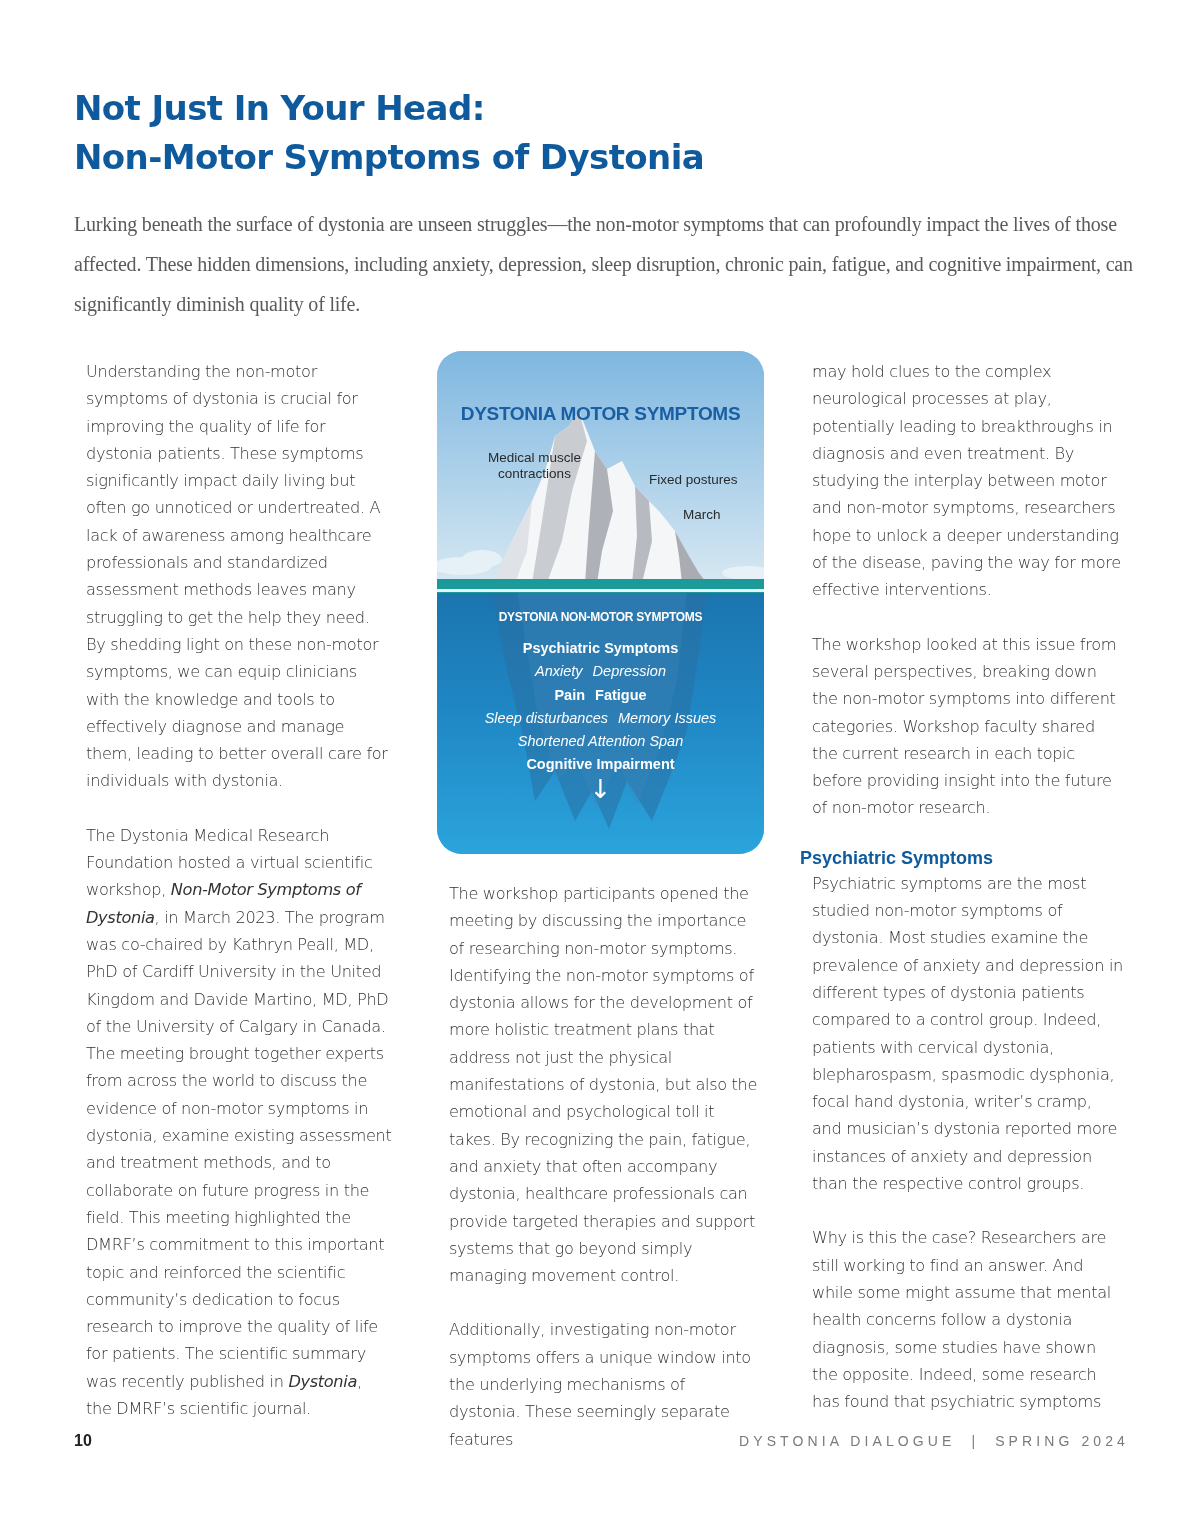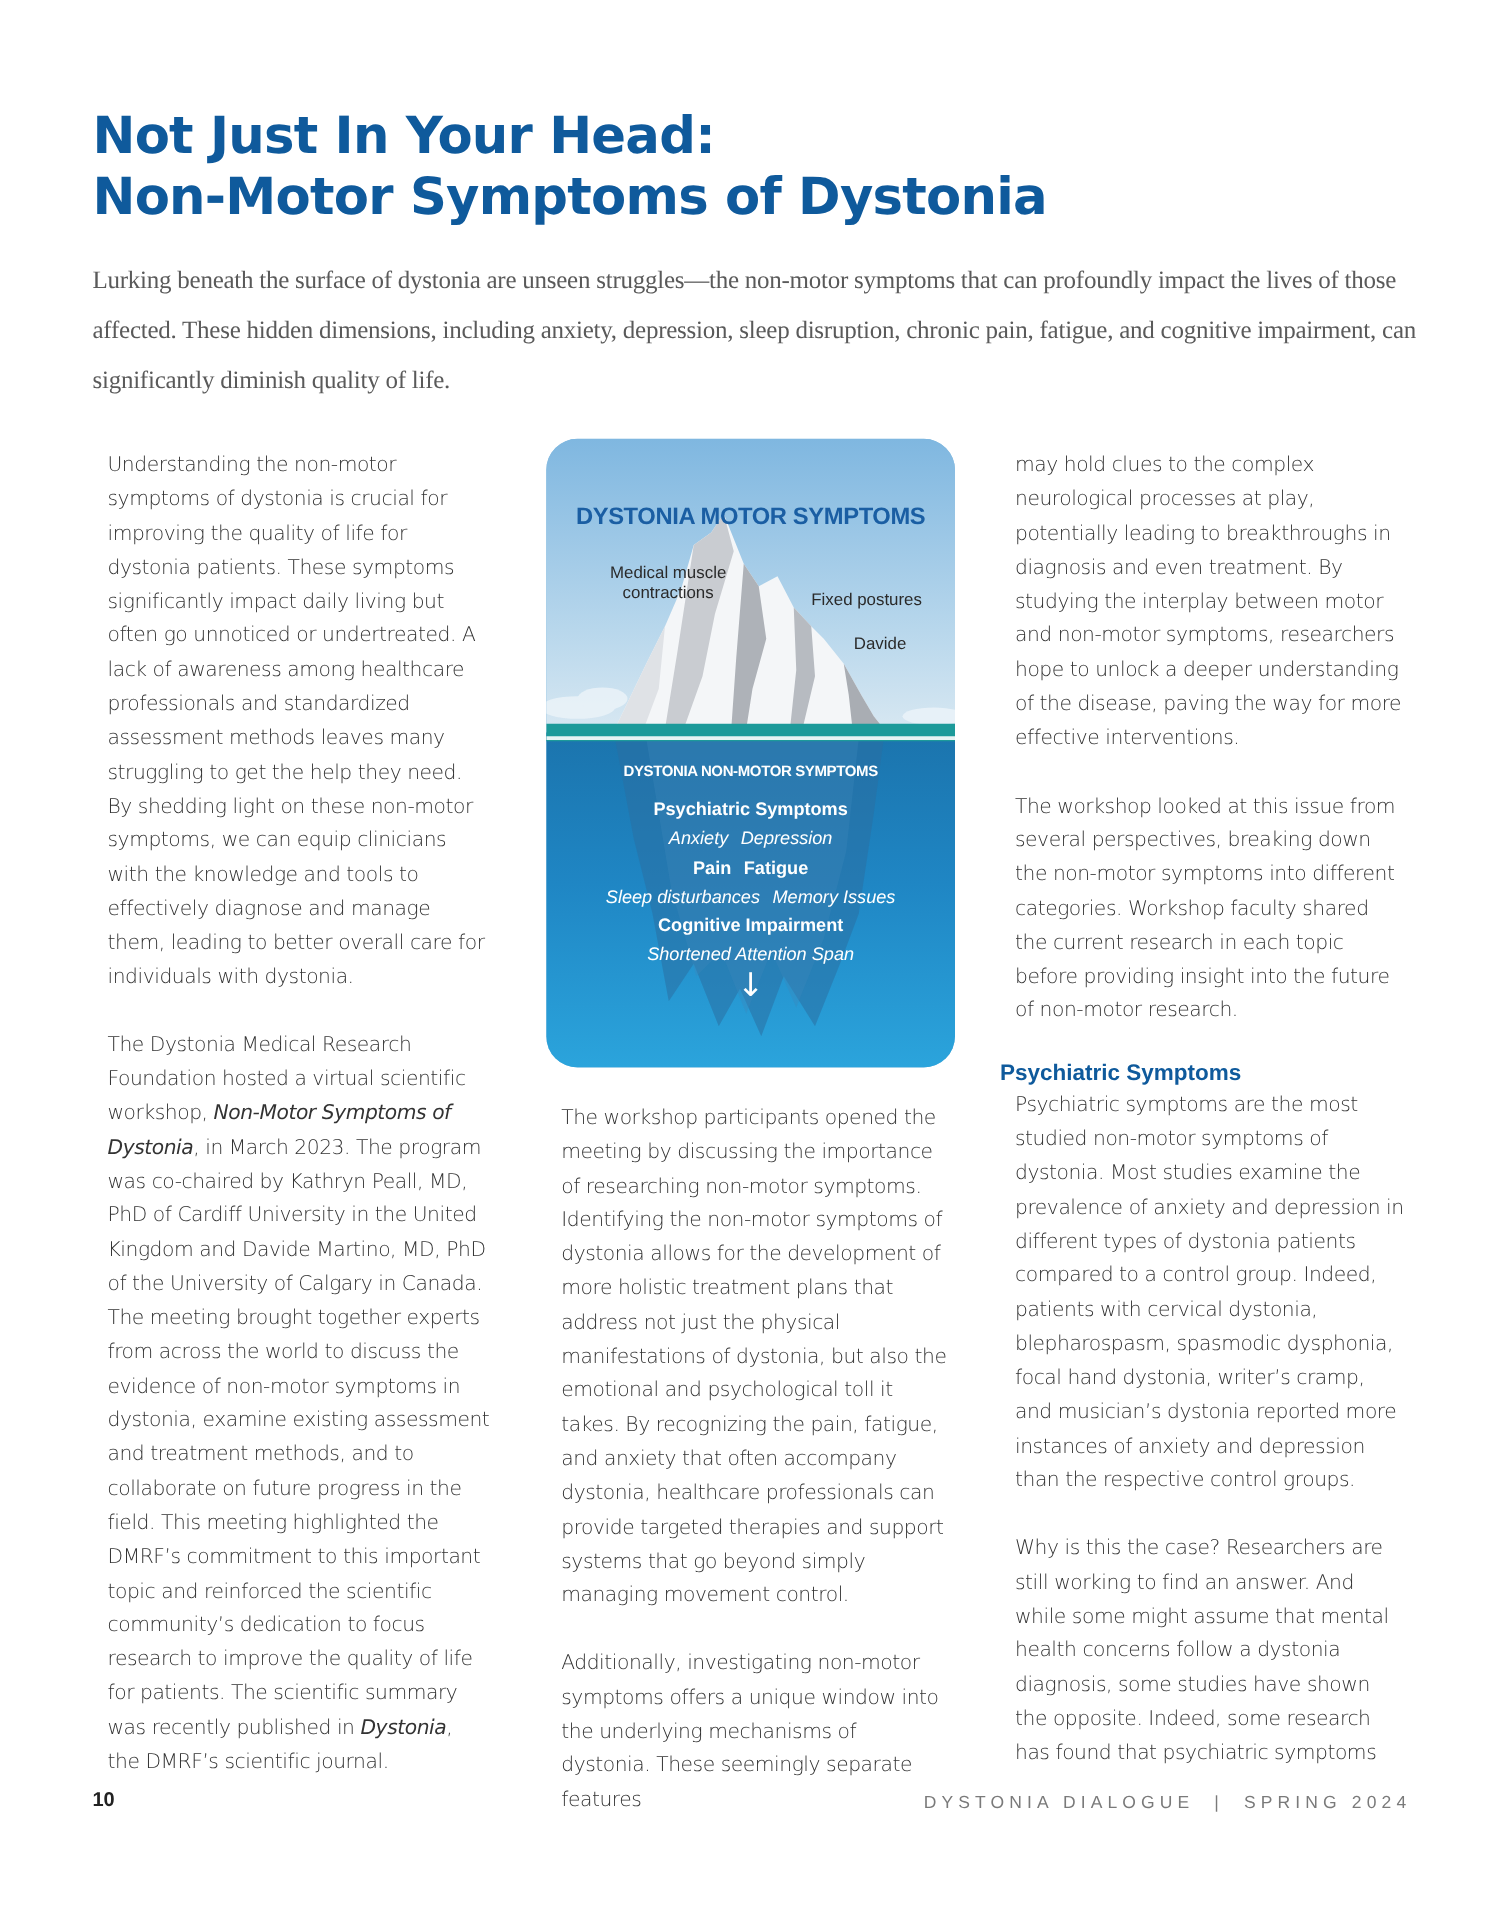--- a/index.html
+++ b/index.html
@@ -2,21 +2,21 @@
 <html><head>
 <meta charset="utf-8">
 <style>
   * { box-sizing: border-box; margin: 0; padding: 0; }
   html, body { width: 1200px; height: 1527px; background: #ffffff; }
   body { position: relative; font-family: "Liberation Sans", sans-serif; color: #2b2b2b; overflow: hidden; }
 
   .title {
     position: absolute; left: 74px; top: 84px; width: 1000px;
     font-family: "DejaVu Sans", sans-serif;
-    font-size: 41px; line-height: 49px; color: #0f5a9c; font-weight: 600;
+    font-size: 34px; line-height: 49px; color: #0f5a9c; font-weight: 600;
     letter-spacing: -0.6px;
   }
   .title .line { display: block; }
 
   .dek {
     position: absolute; left: 74px; top: 204px; width: 1070px;
     font-family: Liberation Serif, serif;
     font-size: 20px; line-height: 40px; color: #5a5a5a;
     letter-spacing: -0.2px;
   }
@@ -137,36 +137,36 @@
   </svg>
   <div class="waterline"></div>
   <div class="waterline-foam"></div>
 
   <div class="fig-head motor">DYSTONIA MOTOR SYMPTOMS</div>
   <div class="fig-label" style="left:40px; top:99px; width:115px;">
     <div>Medical muscle</div>
     <div>contractions</div>
   </div>
   <div class="fig-label" style="left:212px; top:121px;">Fixed postures</div>
-  <div class="fig-label" style="left:246px; top:156px;">Davide</div>
+  <div class="fig-label" style="left:246px; top:156px;">March</div>
 
   <div class="fig-head nonmotor">DYSTONIA NON-MOTOR SYMPTOMS</div>
   <div class="nm-list">
     <div class="nm-row bold">Psychiatric Symptoms</div>
     <div class="nm-row ital">
       <span>Anxiety</span><span>Depression</span>
     </div>
     <div class="nm-row bold">
       <span>Pain</span><span>Fatigue</span>
     </div>
     <div class="nm-row ital">
       <span>Sleep disturbances</span><span>Memory Issues</span>
     </div>
+    <div class="nm-row ital">Shortened Attention Span</div>
     <div class="nm-row bold">Cognitive Impairment</div>
-    <div class="nm-row ital">Shortened Attention Span</div>
   </div>
   <div class="arrow">↓</div>
 </div>
 
 <div class="col col-mid">
   <p>The workshop participants opened the meeting by discussing the importance of researching non-motor symptoms. Identifying the non-motor symptoms of dystonia allows for the development of more holistic treatment plans that address not just the physical manifestations of dystonia, but also the emotional and psychological toll it takes. By recognizing the pain, fatigue, and anxiety that often accompany dystonia, healthcare professionals can provide targeted therapies and support systems that go beyond simply managing movement control.</p>
   <p>Additionally, investigating non-motor symptoms offers a unique window into the underlying mechanisms of dystonia. These seemingly separate features</p>
 </div>
 
 <div class="col col-right">

